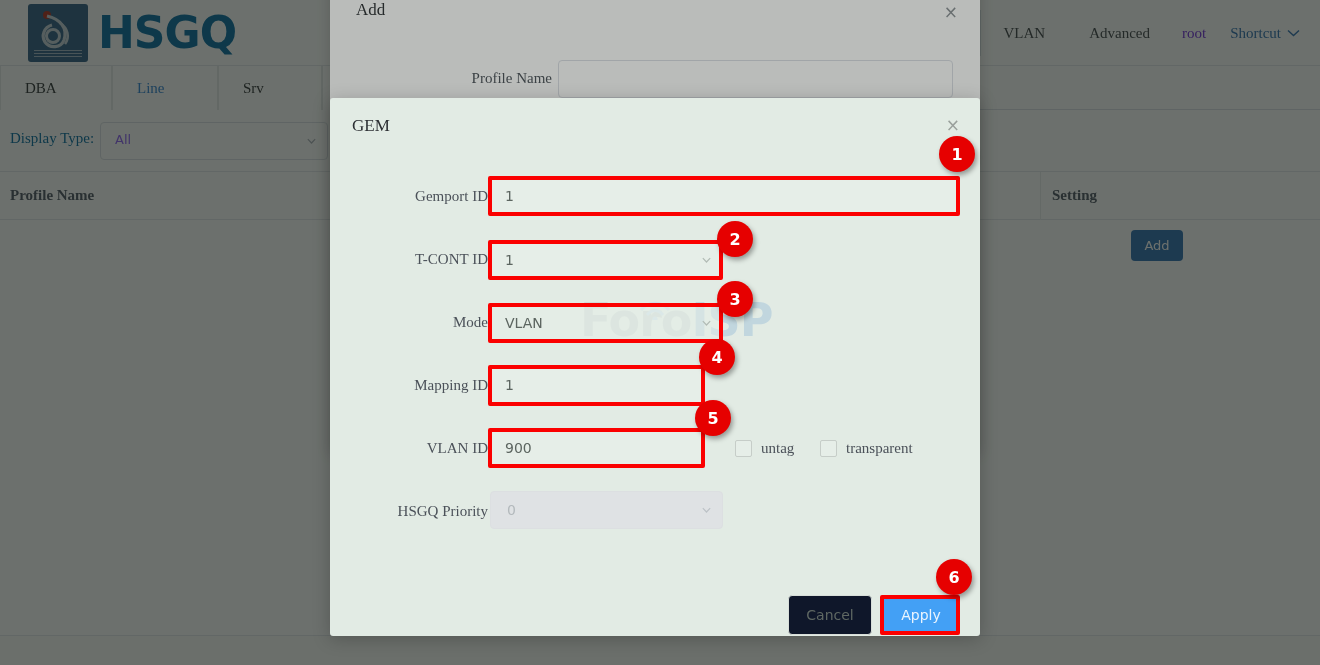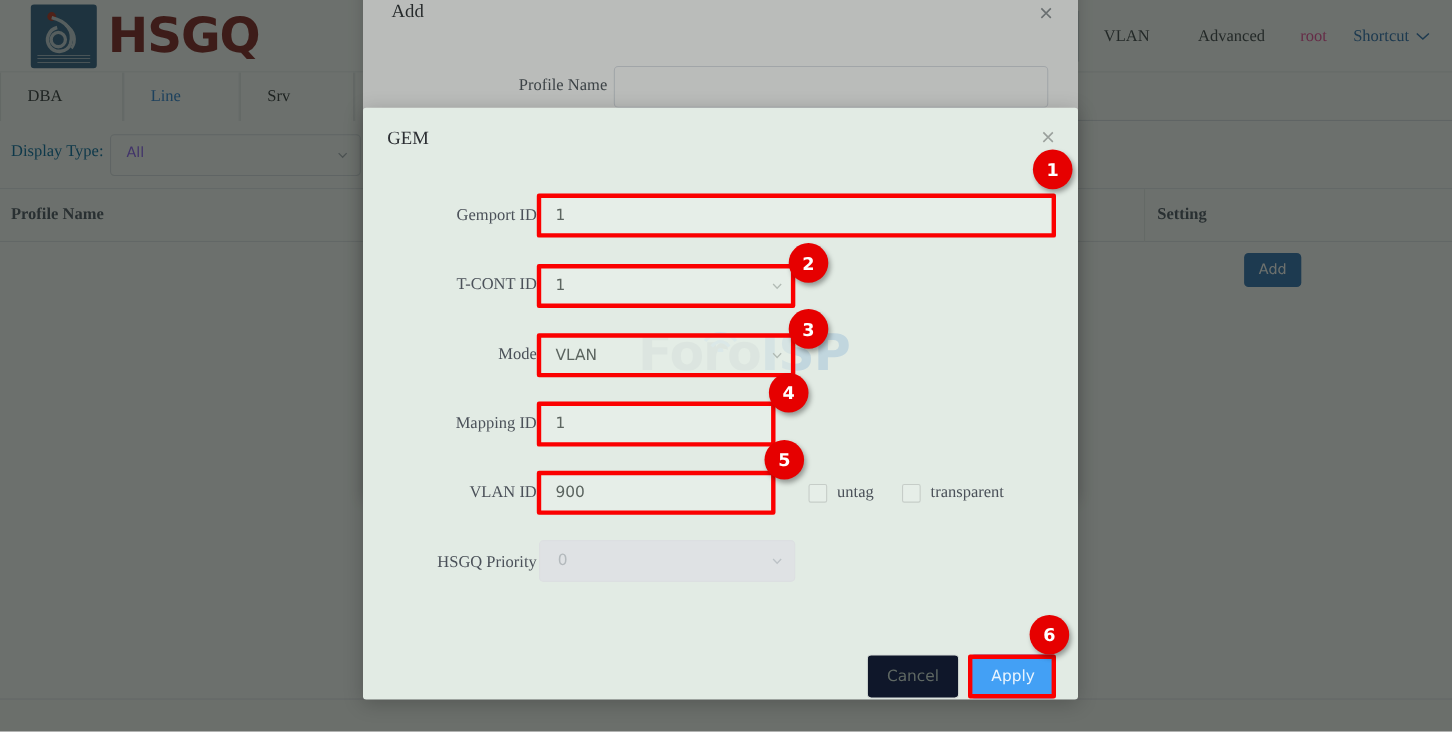--- a/index.html
+++ b/index.html
@@ -33,32 +33,32 @@
   }
   .logo-mark .swoosh {
     position: absolute; left: 10px; top: 6px; width: 40px; height: 40px;
   }
   .logo-mark .lines {
     position: absolute; left: 6px; bottom: 4px; width: 48px; height: 8px;
     background: repeating-linear-gradient(to bottom, #9fb3c4 0 1px, transparent 1px 3px);
   }
   .logo-text {
     font-family: "DejaVu Sans", sans-serif;
-    font-weight: bold; font-size: 44px; color: #7f1d1d;
+    font-weight: bold; font-size: 44px; color: #0369a1;
     letter-spacing: -1px; line-height: 1;
   }
   .topnav {
     position: absolute; right: 10px; top: 0; height: 66px;
     display: flex; align-items: center; gap: 0px;
     font-size: 15px;
   }
   .topnav .nav-item {
     padding: 0 22px; color: #3b3f45; white-space: nowrap;
   }
-  .topnav .nav-user { color: #ec4899; padding: 0 10px; }
+  .topnav .nav-user { color: #6d28d9; padding: 0 10px; }
   .topnav .nav-shortcut { color: #2b6cb0; padding: 0 6px 0 14px; }
   .topnav .caret { color: #2b6cb0; font-size: 13px; padding-right: 10px;}
   .topnav-divider {
     position:absolute; left:-2px; top:10px; width:1px; height:46px; background:#dcdfe6;
   }
 
   
   .tabbar {
     position: absolute; left: 0; top: 66px; width: 1320px; height: 44px;
     background: #fff; border-bottom: 1px solid #dcdfe6; box-sizing: border-box;

